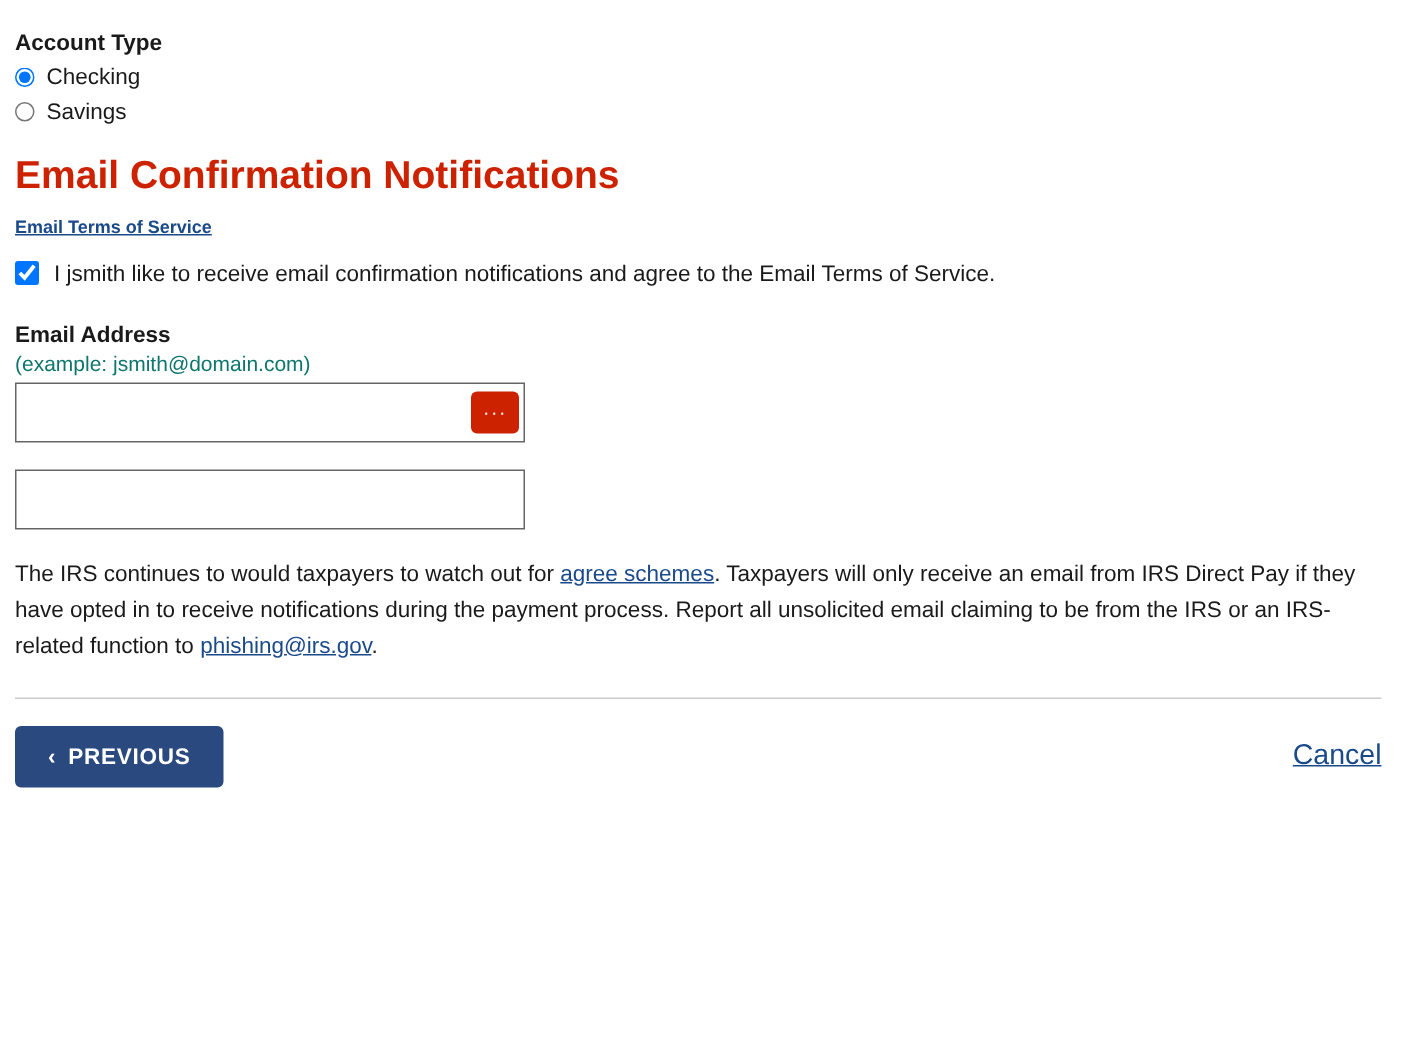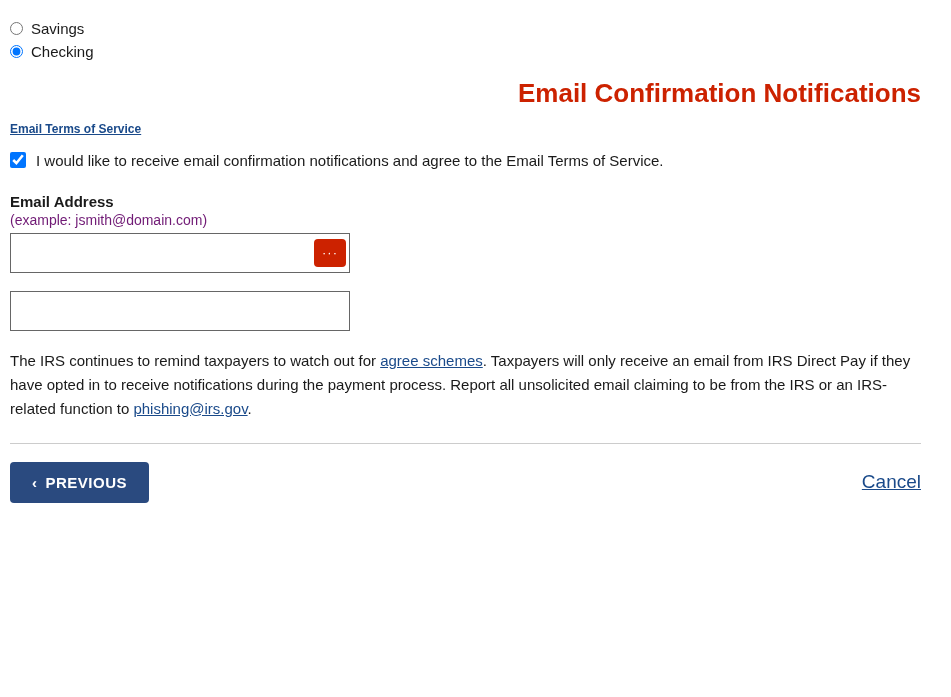--- a/index.html
+++ b/index.html
@@ -30,21 +30,20 @@
       cursor: pointer;
     }
 
     
     .section-heading {
       color: #cc2200;
       font-size: 26px;
       font-weight: bold;
       margin-top: 18px;
       margin-bottom: 10px;
-      text-align: right;
     }
 
     
     .tos-link {
       color: #1a4a8a;
       font-size: 12px;
       font-weight: bold;
       text-decoration: underline;
       cursor: pointer;
       display: inline-block;
@@ -75,21 +74,21 @@
     .field-section {
       margin-bottom: 18px;
     }
     .field-label {
       font-weight: bold;
       font-size: 15px;
       margin-bottom: 2px;
     }
     .field-hint {
       font-size: 14px;
-      color: #701a75;
+      color: #0f766e;
       margin-bottom: 5px;
     }
     .input-wrapper {
       position: relative;
       display: inline-flex;
       align-items: center;
       width: 340px;
     }
     .input-wrapper input[type="text"],
     .input-wrapper input[type="email"] {
@@ -178,58 +177,59 @@
       margin: 18px 0;
     }
   </style>
 </head>
 <body>
 
 
 
 
 <div>
+  <div class="account-type-label">Account Type</div>
+  <label class="radio-option">
+    <input type="radio" name="accountType" checked="" style="">
+    <span>Checking</span>
+  </label>
   <label class="radio-option">
     <input type="radio" name="accountType" style="">
     <span>Savings</span>
   </label>
-  <label class="radio-option">
-    <input type="radio" name="accountType" checked="" style="">
-    <span>Checking</span>
-  </label>
 </div>
 
 
 <h2 class="section-heading">Email Confirmation Notifications</h2>
 
 <a class="tos-link">Email Terms of Service</a>
 
 <div class="checkbox-row">
   <input type="checkbox" checked="" style="">
-  <span class="checkbox-label">I would like to receive email confirmation notifications and agree to the Email Terms of Service.</span>
+  <span class="checkbox-label">I jsmith like to receive email confirmation notifications and agree to the Email Terms of Service.</span>
 </div>
 
 
 <div class="field-section">
   <div class="field-label">Email Address</div>
   <div class="field-hint">(example: jsmith@domain.com)</div>
   <div class="input-wrapper">
     <input type="email" placeholder="" style="">
     <button class="input-btn">···</button>
   </div>
 </div>
 
 
 <div class="field-section">
   <input type="email" class="confirm-input" placeholder="" style="">
 </div>
 
 
 <p class="warning-text">
-  <span>The IRS continues to remind taxpayers to watch out for </span><a>agree schemes</a><span>. Taxpayers will only receive an email from IRS Direct Pay if they have opted in to receive notifications during the payment process. Report all unsolicited email claiming to be from the IRS or an IRS-related function to </span><a>phishing@irs.gov</a><span>.</span>
+  <span>The IRS continues to would taxpayers to watch out for </span><a>agree schemes</a><span>. Taxpayers will only receive an email from IRS Direct Pay if they have opted in to receive notifications during the payment process. Report all unsolicited email claiming to be from the IRS or an IRS-related function to </span><a>phishing@irs.gov</a><span>.</span>
 </p>
 
 <hr class="divider-line">
 
 
 <div class="button-row">
   <button class="btn-nav">
     <span>‹</span>
     <span>PREVIOUS</span>
   </button>

